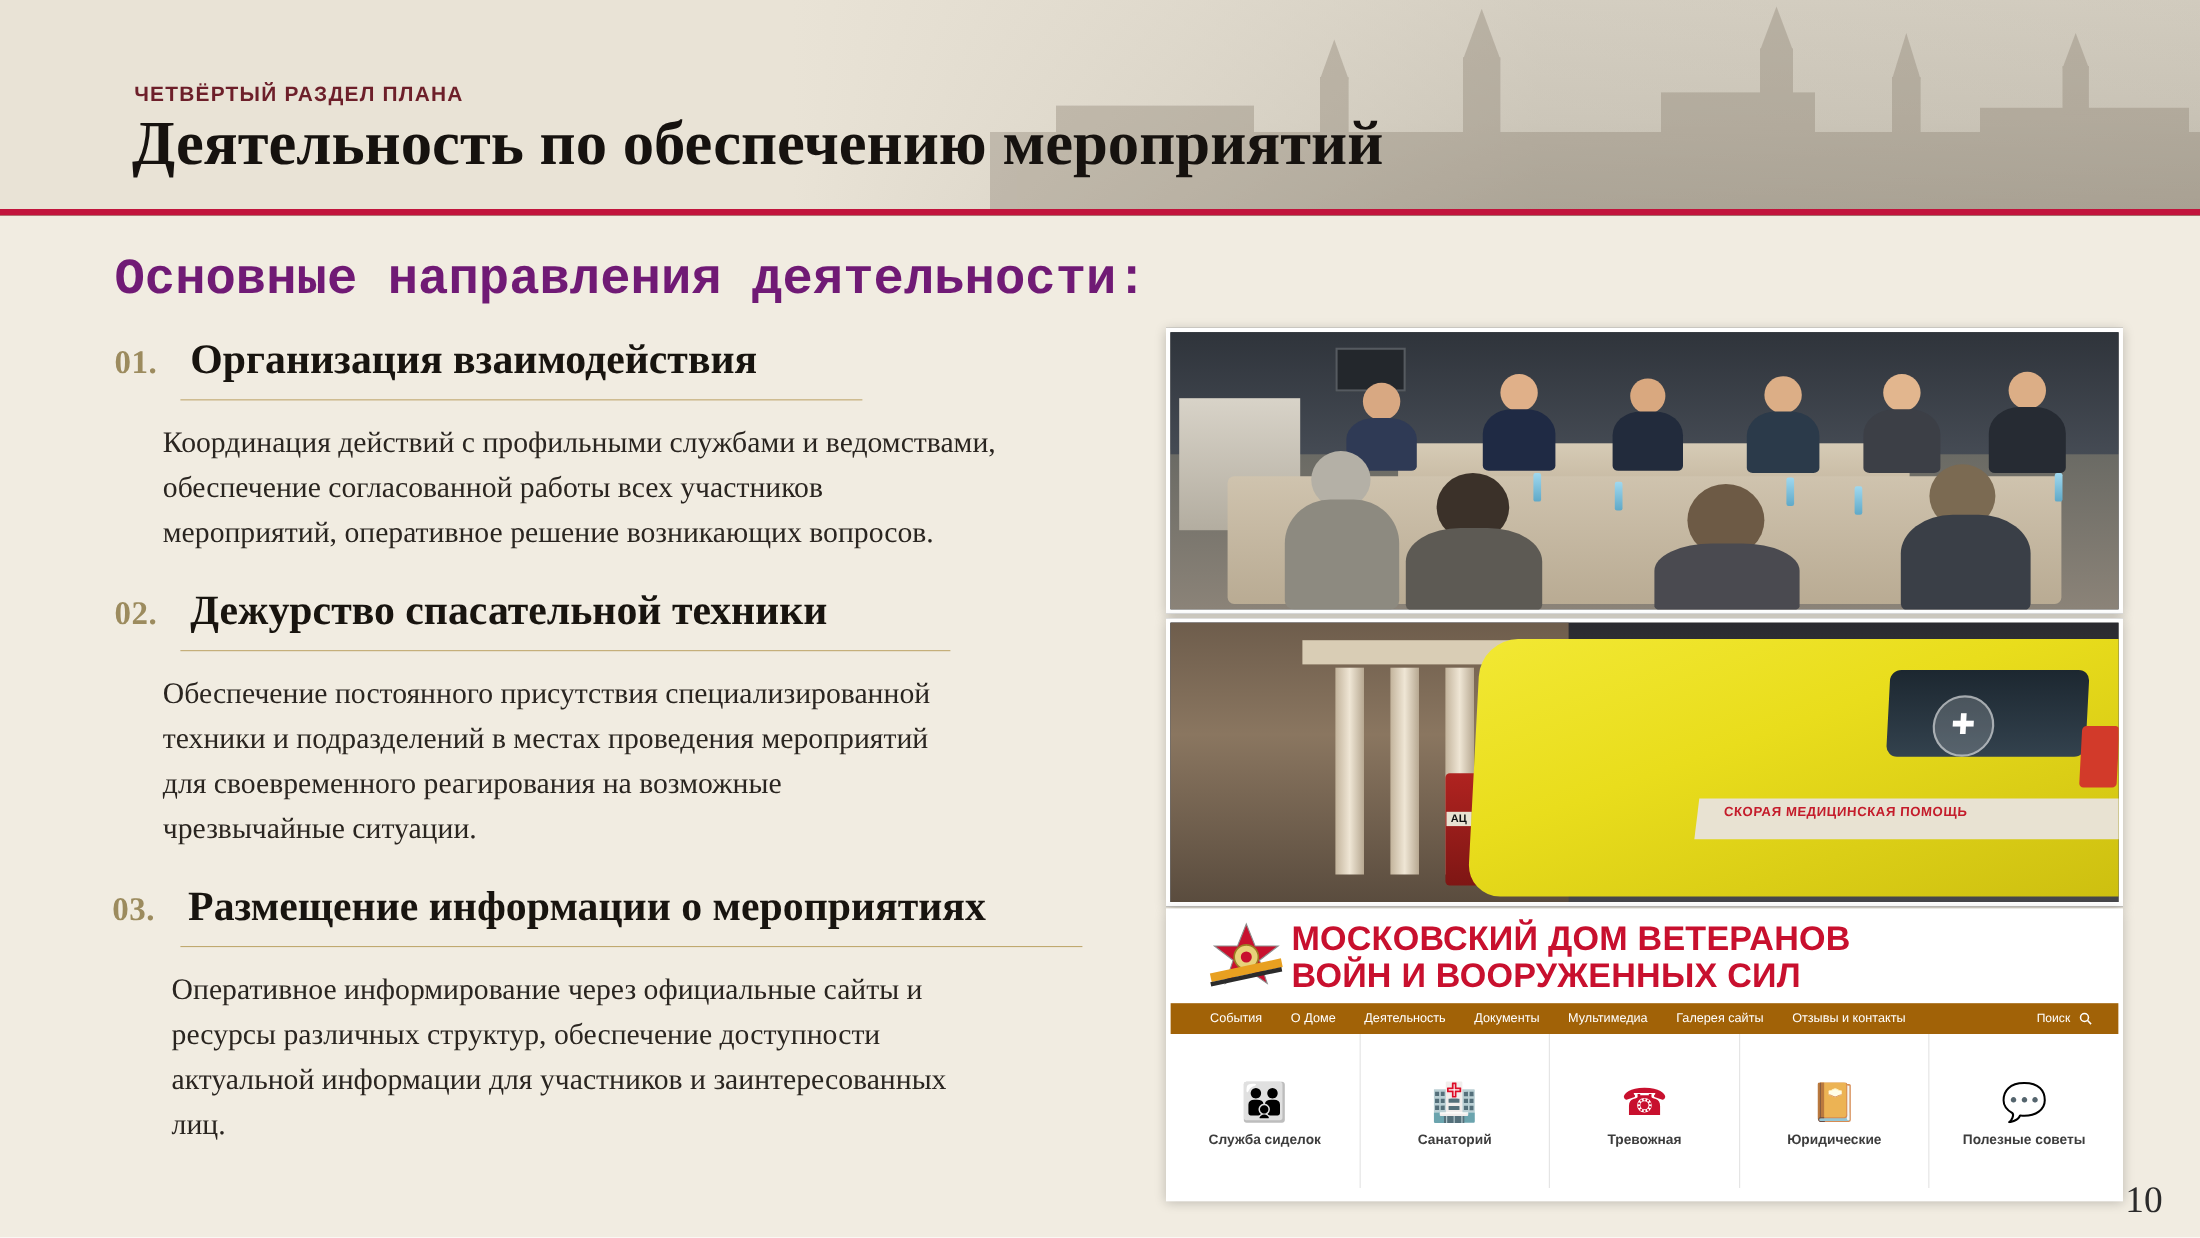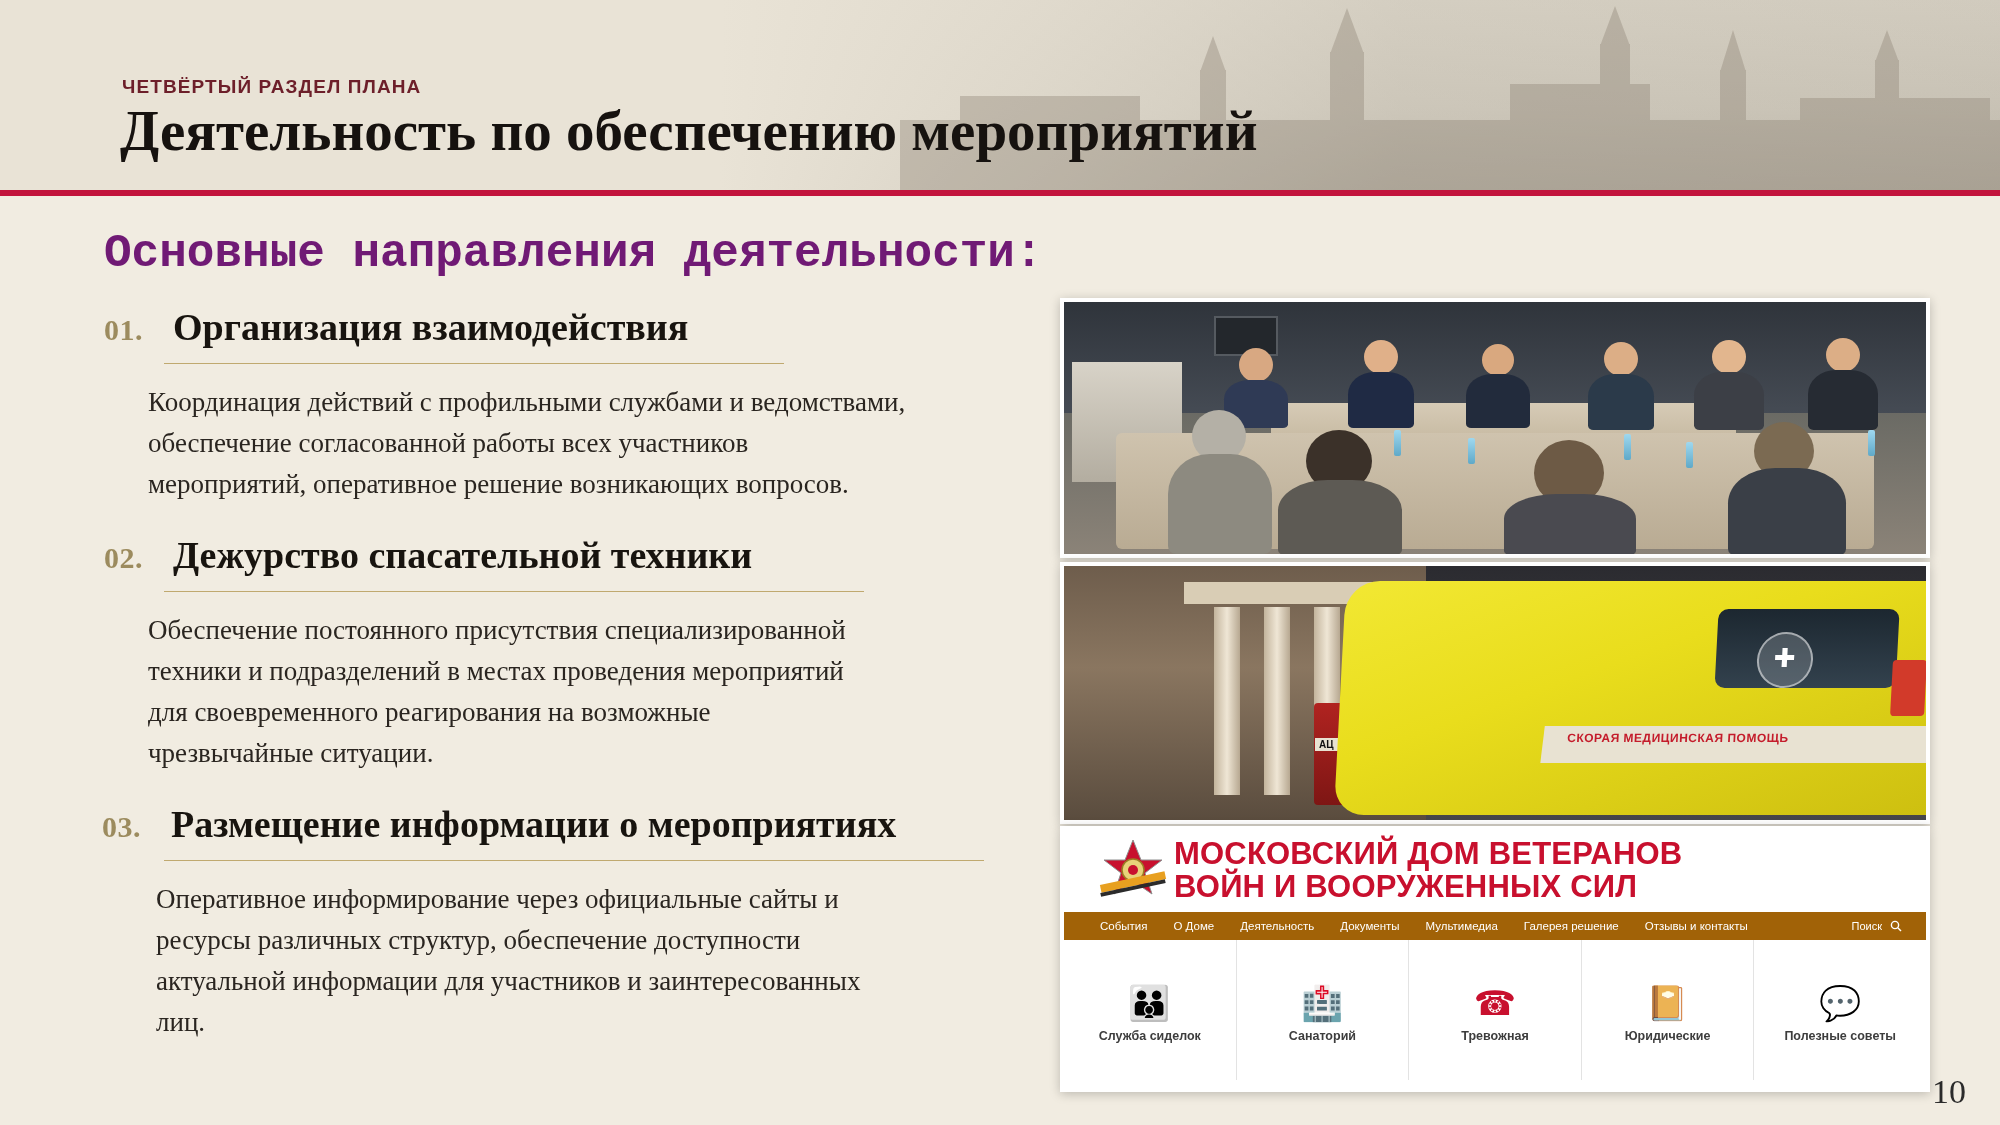--- a/index.html
+++ b/index.html
@@ -388,21 +388,21 @@
           <div>МОСКОВСКИЙ ДОМ ВЕТЕРАНОВ</div>
           <div>ВОЙН И ВООРУЖЕННЫХ СИЛ</div>
         </div>
       </div>
       <div class="web-nav">
         <span>События</span>
         <span>О Доме</span>
         <span>Деятельность</span>
         <span>Документы</span>
         <span>Мультимедиа</span>
-        <span>Галерея решение</span>
+        <span>Галерея сайты</span>
         <span>Отзывы и контакты</span>
         <span class="web-search">
           <span>Поиск</span>
           <svg width="12" height="12" viewBox="0 0 12 12">
             <circle cx="5" cy="5" r="3.6" fill="none" stroke="#fff" stroke-width="1.4"></circle>
             <line x1="7.8" y1="7.8" x2="11" y2="11" stroke="#fff" stroke-width="1.4"></line>
           </svg>
         </span>
       </div>
       <div class="web-icons">

